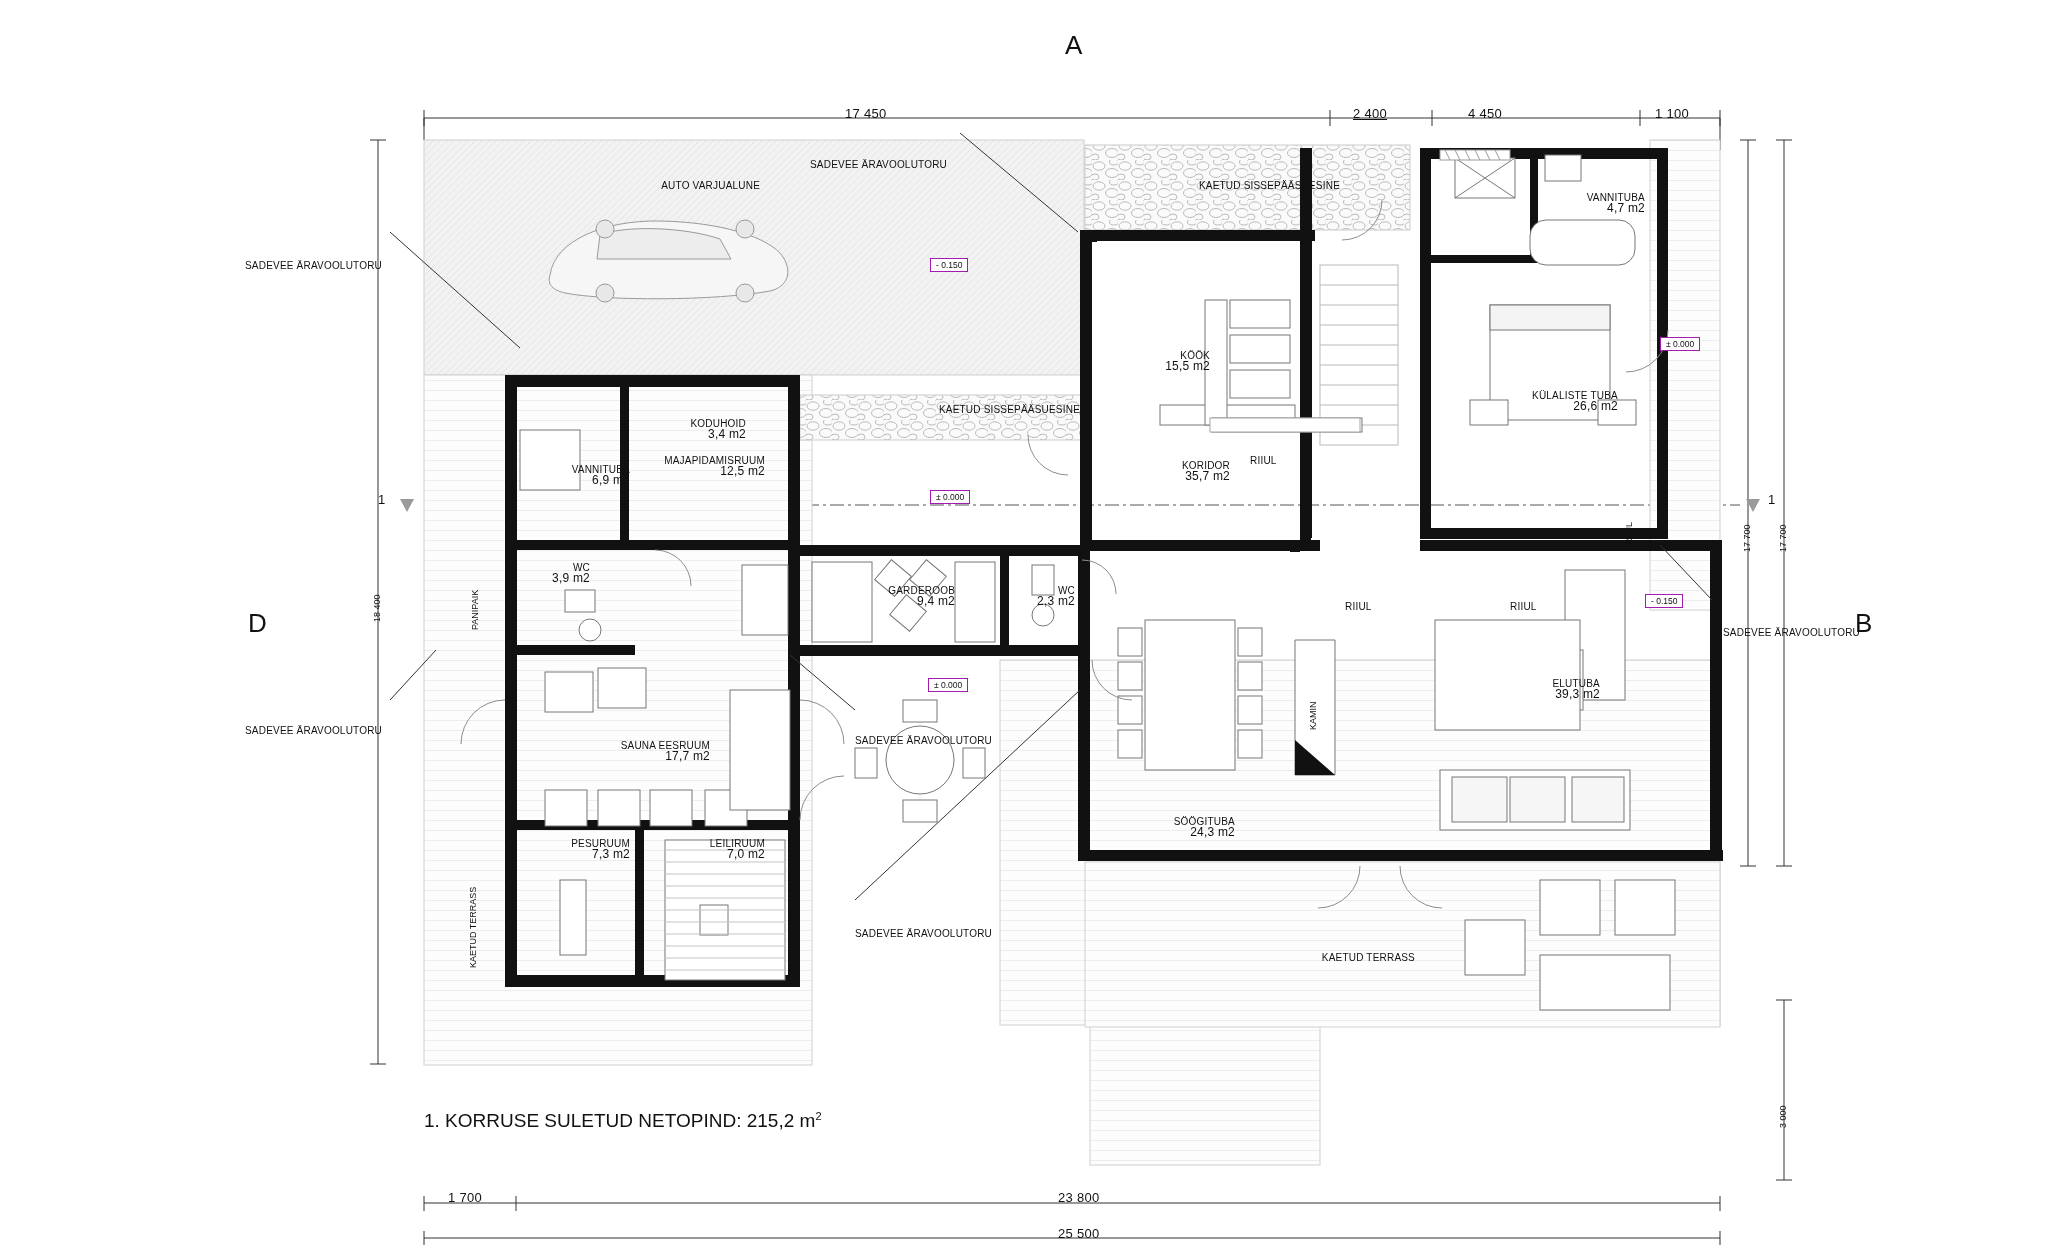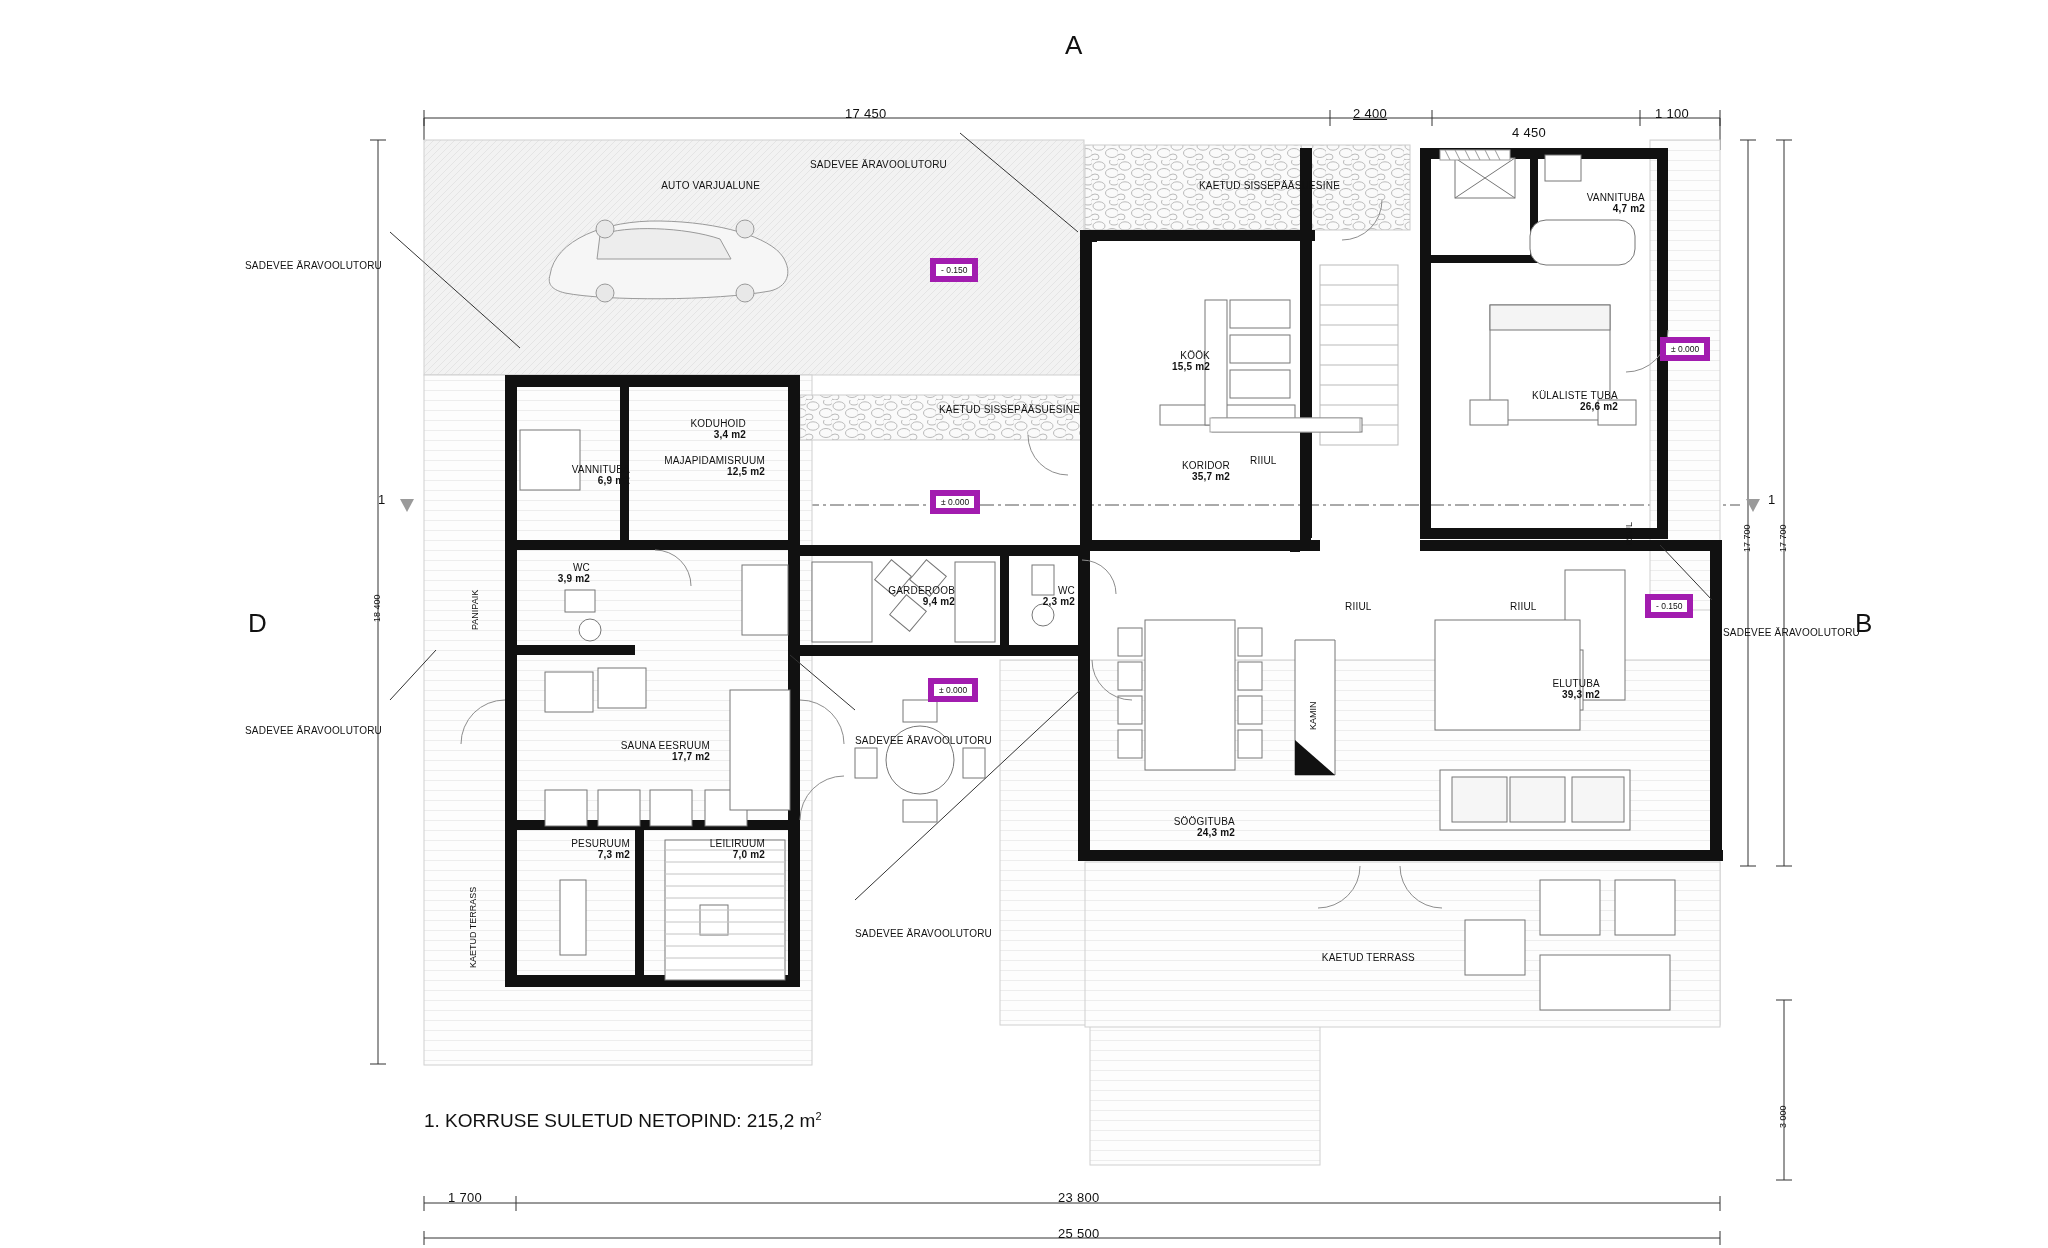--- a/index.html
+++ b/index.html
@@ -1,26 +1,26 @@
 <!DOCTYPE html>
 <html><head>
 <meta charset="utf-8">
 <style>
   html,body{margin:0;padding:0;background:#ffffff;}
   body{width:2048px;height:1248px;position:relative;overflow:hidden;
        font-family:"Liberation Sans", sans-serif;color:#111;}
   #plan{position:absolute;left:0;top:0;width:2048px;height:1248px;}
   .lbl{position:absolute;font-size:10px;line-height:11px;text-align:right;color:#111;
        white-space:nowrap;letter-spacing:.2px;}
-  .lbl .a{display:block;font-size:10px;font-weight:bold;}
+  .lbl .a{display:block;font-size:12px;}
   .tiny{position:absolute;font-size:10px;line-height:10px;color:#111;white-space:nowrap;letter-spacing:.2px;margin-top:36px;}
   .dim{position:absolute;font-size:13px;color:#111;white-space:nowrap;letter-spacing:.3px;}
   .axis{position:absolute;font-size:26px;color:#111;}
   .axnum{position:absolute;font-size:13px;color:#111;}
-  .elev{position:absolute;font-size:8.5px;color:#111;border:6px solid #a21caf;background:#fff;
+  .elev{position:absolute;font-size:8.5px;color:#111;border:1px solid #a21caf;background:#fff;
         padding:1px 5px;white-space:nowrap;}
   .title{position:absolute;font-size:19px;color:#111;white-space:nowrap;}
   .title sup{font-size:11px;vertical-align:super;}
   .rotlabel{position:absolute;font-size:9px;color:#111;white-space:nowrap;
             transform:rotate(-90deg);transform-origin:left top;}
 </style>
 </head>
 <body>
 
 <svg id="plan" viewBox="0 0 2048 1248">
@@ -318,21 +318,21 @@
 </svg>
 
 <div class="axis" style="left:1065px;top:30px;">A</div>
 <div class="axis" style="left:248px;top:608px;">D</div>
 <div class="axis" style="left:1855px;top:608px;">B</div>
 <div class="axnum" style="left:378px;top:492px;">1</div>
 <div class="axnum" style="left:1768px;top:492px;">1</div>
 
 <div class="dim" style="left:845px;top:106px;">17 450</div>
 <div class="dim" style="left:1353px;top:106px;text-decoration:underline;">2 400</div>
-<div class="dim" style="left:1512px;top:106px;margin-top:19px;">4 450</div>
+<div class="dim" style="left:1468px;top:106px;">4 450</div>
 <div class="dim" style="left:1655px;top:106px;">1 100</div>
 
 <div class="dim" style="left:448px;top:1190px;">1 700</div>
 <div class="dim" style="left:1058px;top:1190px;">23 800</div>
 <div class="dim" style="left:1058px;top:1226px;">25 500</div>
 
 <div class="rotlabel" style="left:372px;top:622px;">18 400</div>
 <div class="rotlabel" style="left:1742px;top:552px;">17 700</div>
 <div class="rotlabel" style="left:1778px;top:552px;">17 700</div>
 <div class="rotlabel" style="left:1778px;top:1128px;">3 000</div>

